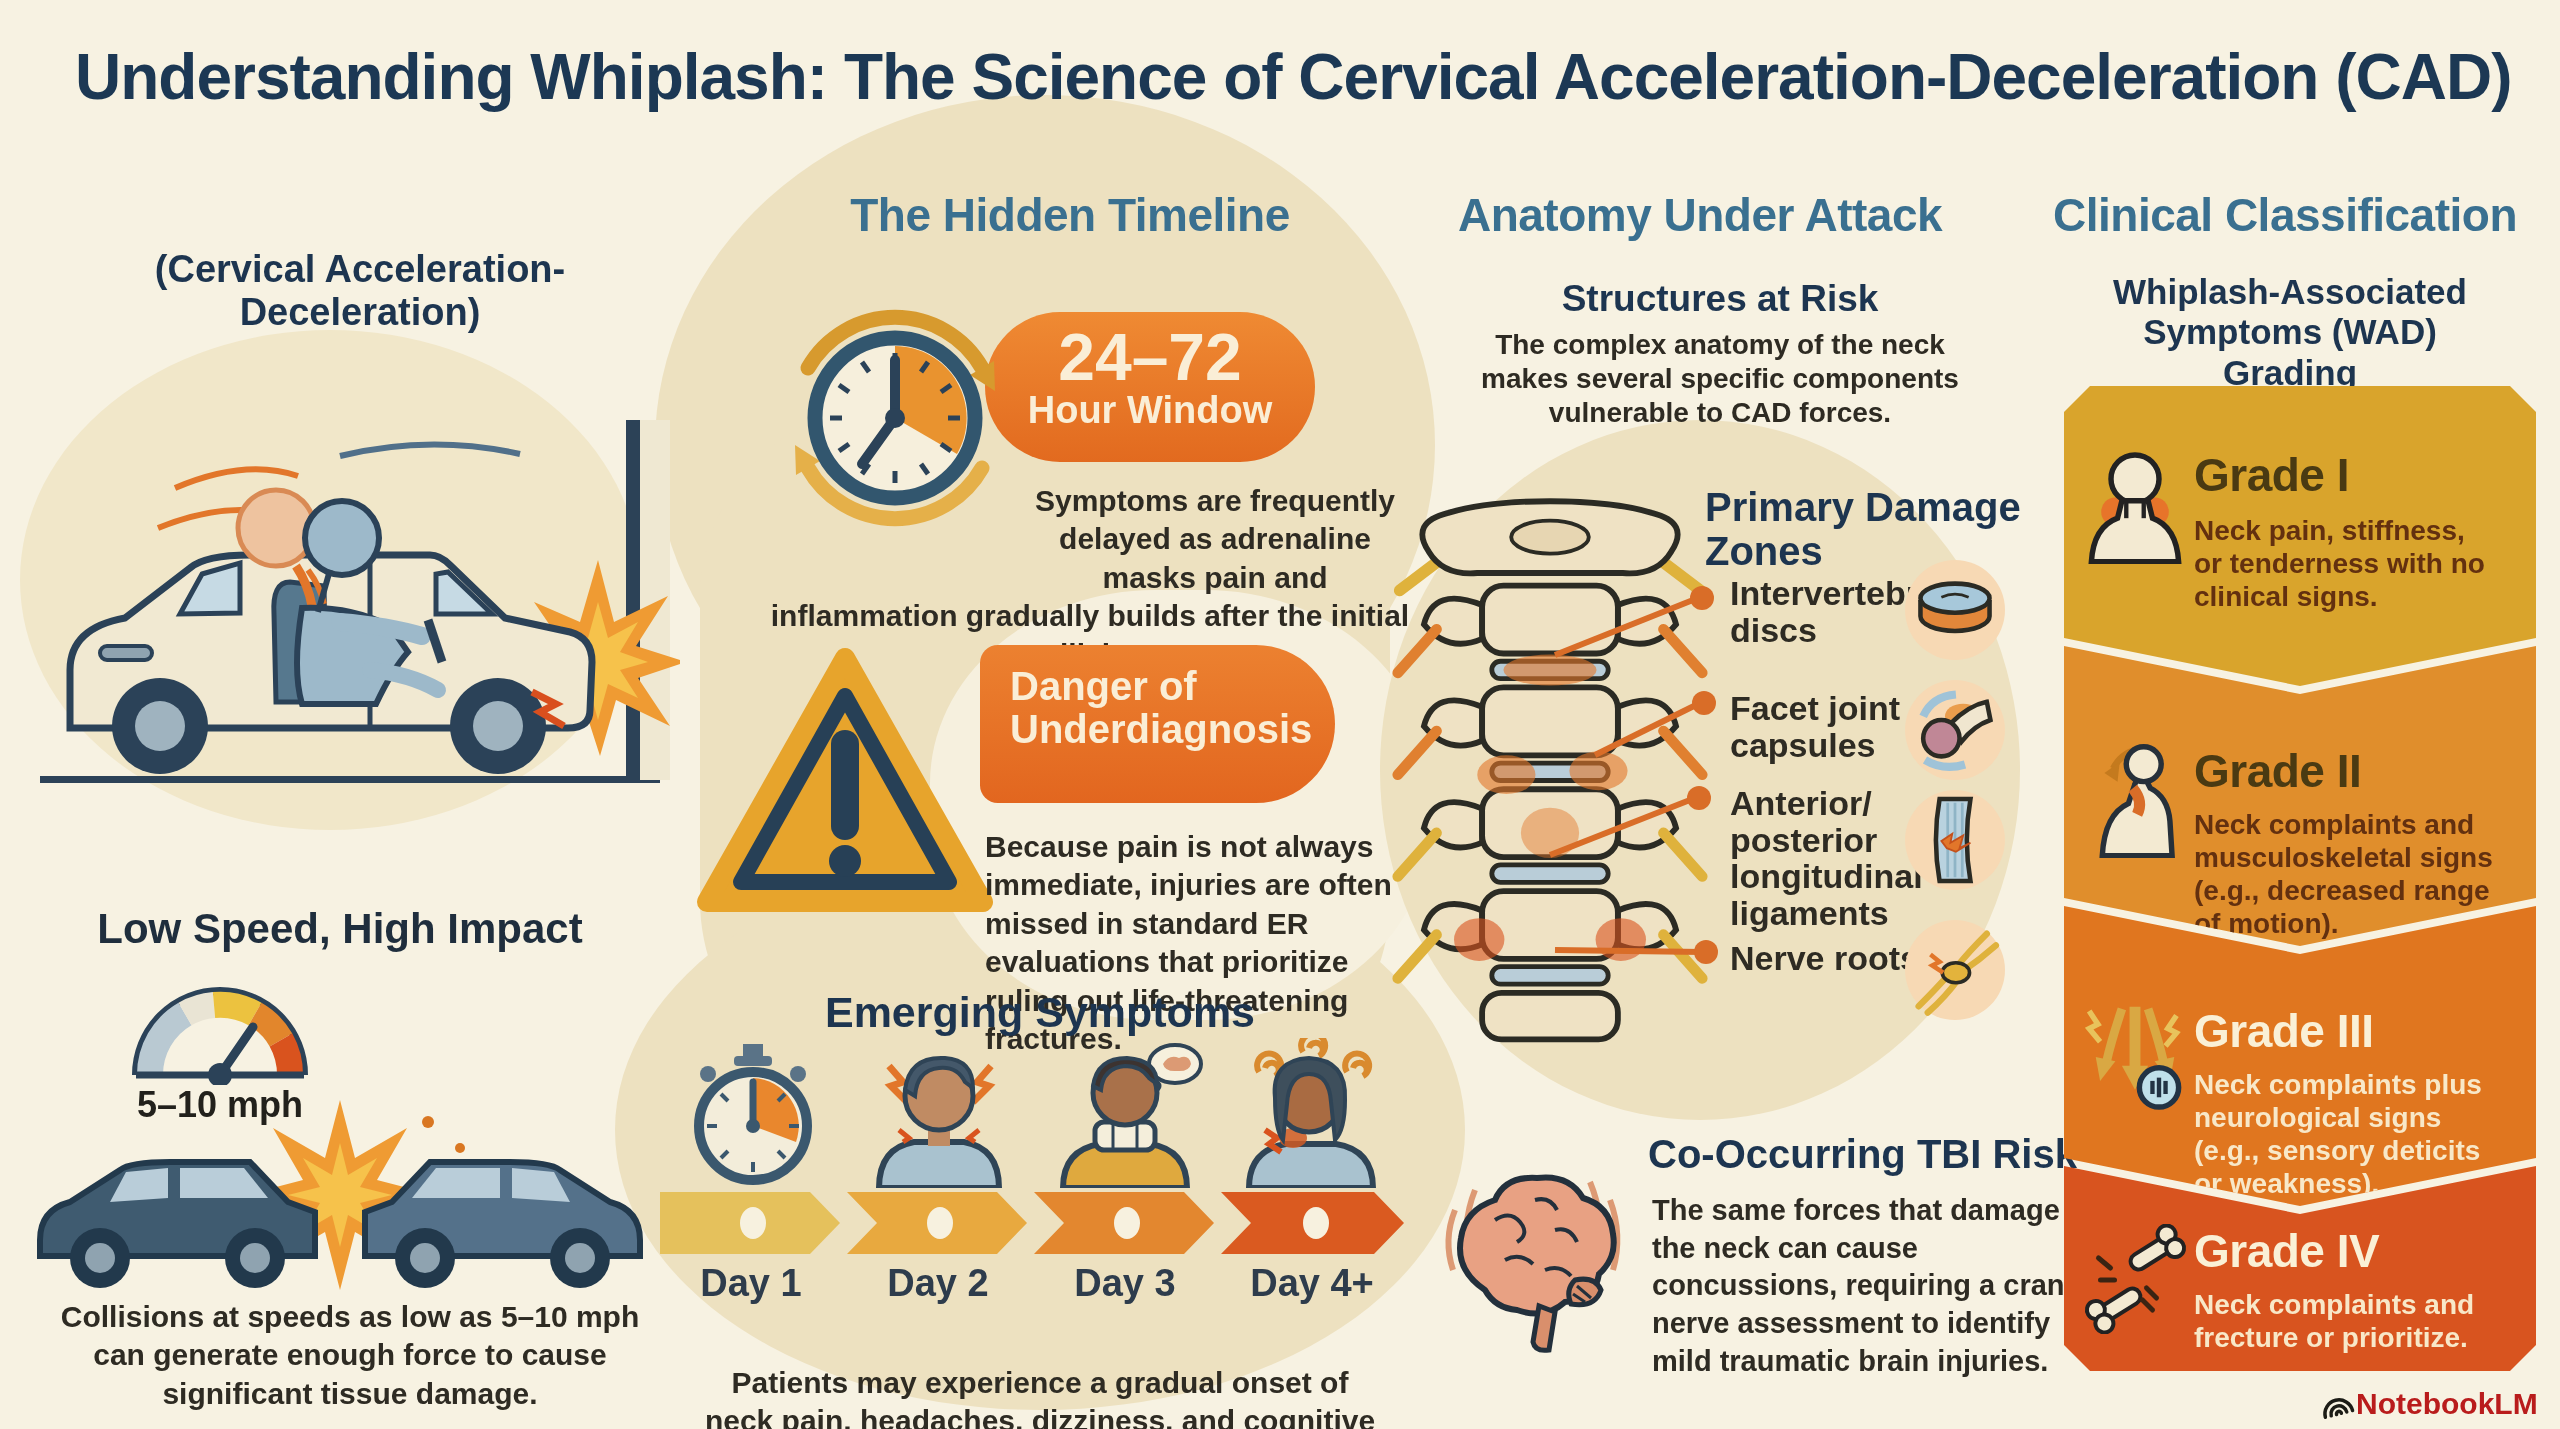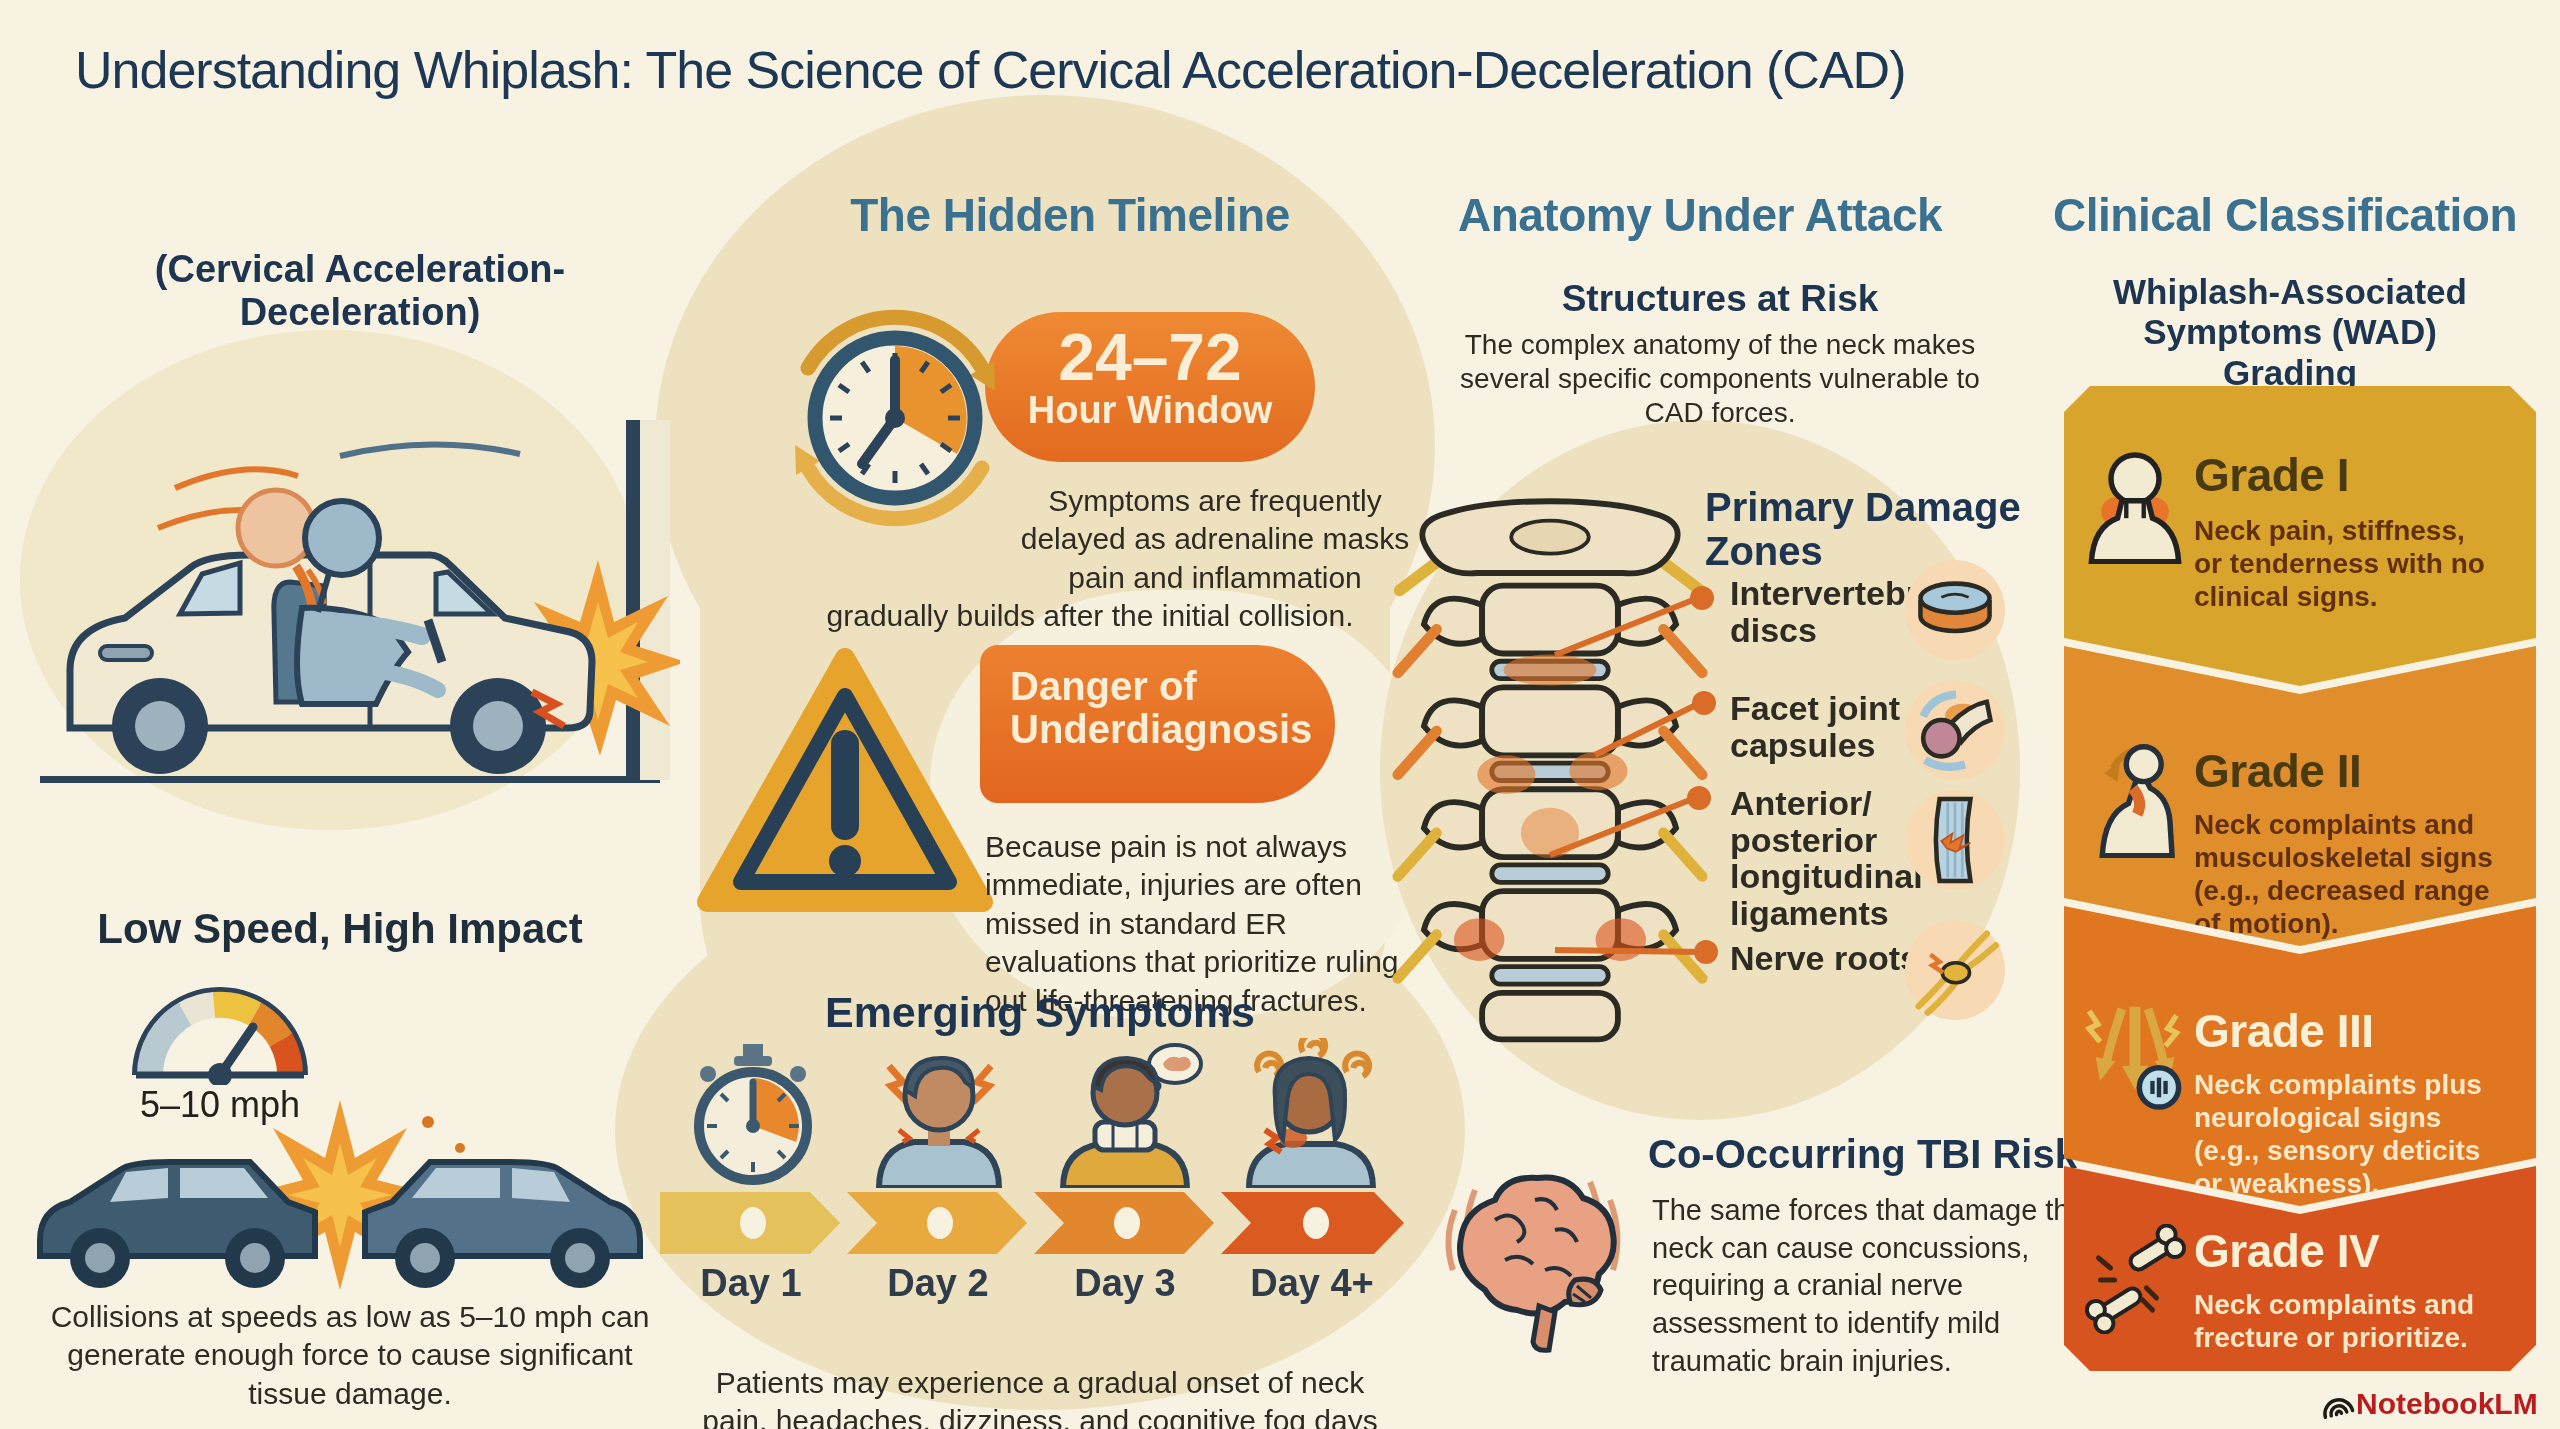--- a/index.html
+++ b/index.html
@@ -1,24 +1,24 @@
 <!DOCTYPE html>
 <html><head>
 <meta charset="utf-8">
 <style>
   html,body{margin:0;padding:0;background:#f7f2e2;}
   #canvas{position:relative;width:2560px;height:1429px;background:#f7f2e2;overflow:hidden;
           font-family:"Liberation Sans",sans-serif;color:#2e2b23;}
   .abs{position:absolute;}
   .blob{position:absolute;background:#ede1c0;border-radius:50%;}
-  .title{font-size:52px;font-weight:normal;color:#1c3854;letter-spacing:-1px;}
+  .title{font-size:64px;font-weight:bold;color:#1c3854;letter-spacing:-1px;}
   .colhead{font-size:46px;font-weight:bold;color:#3a7090;text-align:center;letter-spacing:-0.5px;}
   .subhead{font-size:38px;font-weight:bold;color:#1d3550;text-align:center;}
   .sechead{font-size:40px;font-weight:bold;color:#1d3550;}
-  .body-t{font-size:30px;font-weight:normal;color:#2e2b23;line-height:1.28;}
+  .body-t{font-size:30px;font-weight:bold;color:#2e2b23;line-height:1.28;}
   .center{text-align:center;}
   .window-banner{position:absolute;left:985px;top:312px;width:330px;height:150px;border-radius:75px;
       background:linear-gradient(180deg,#ef8a33,#e26a1f);color:#faeed6;text-align:center;z-index:1;}
   .window-value{font-size:66px;font-weight:bold;margin-top:12px;line-height:1;}
   .window-label{font-size:38px;font-weight:bold;line-height:1.1;}
   .danger-banner{position:absolute;left:980px;top:645px;width:355px;height:158px;border-radius:18px 80px 80px 18px;
       background:linear-gradient(180deg,#ec8130,#e2661f);color:#faeed6;padding:20px 0 0 30px;box-sizing:border-box;
       font-size:40px;font-weight:bold;line-height:1.08;}
   .chev{position:absolute;top:0;height:62px;}
   .chev .dot{position:absolute;left:50%;top:50%;width:26px;height:32px;margin:-16px 0 0 -10px;

